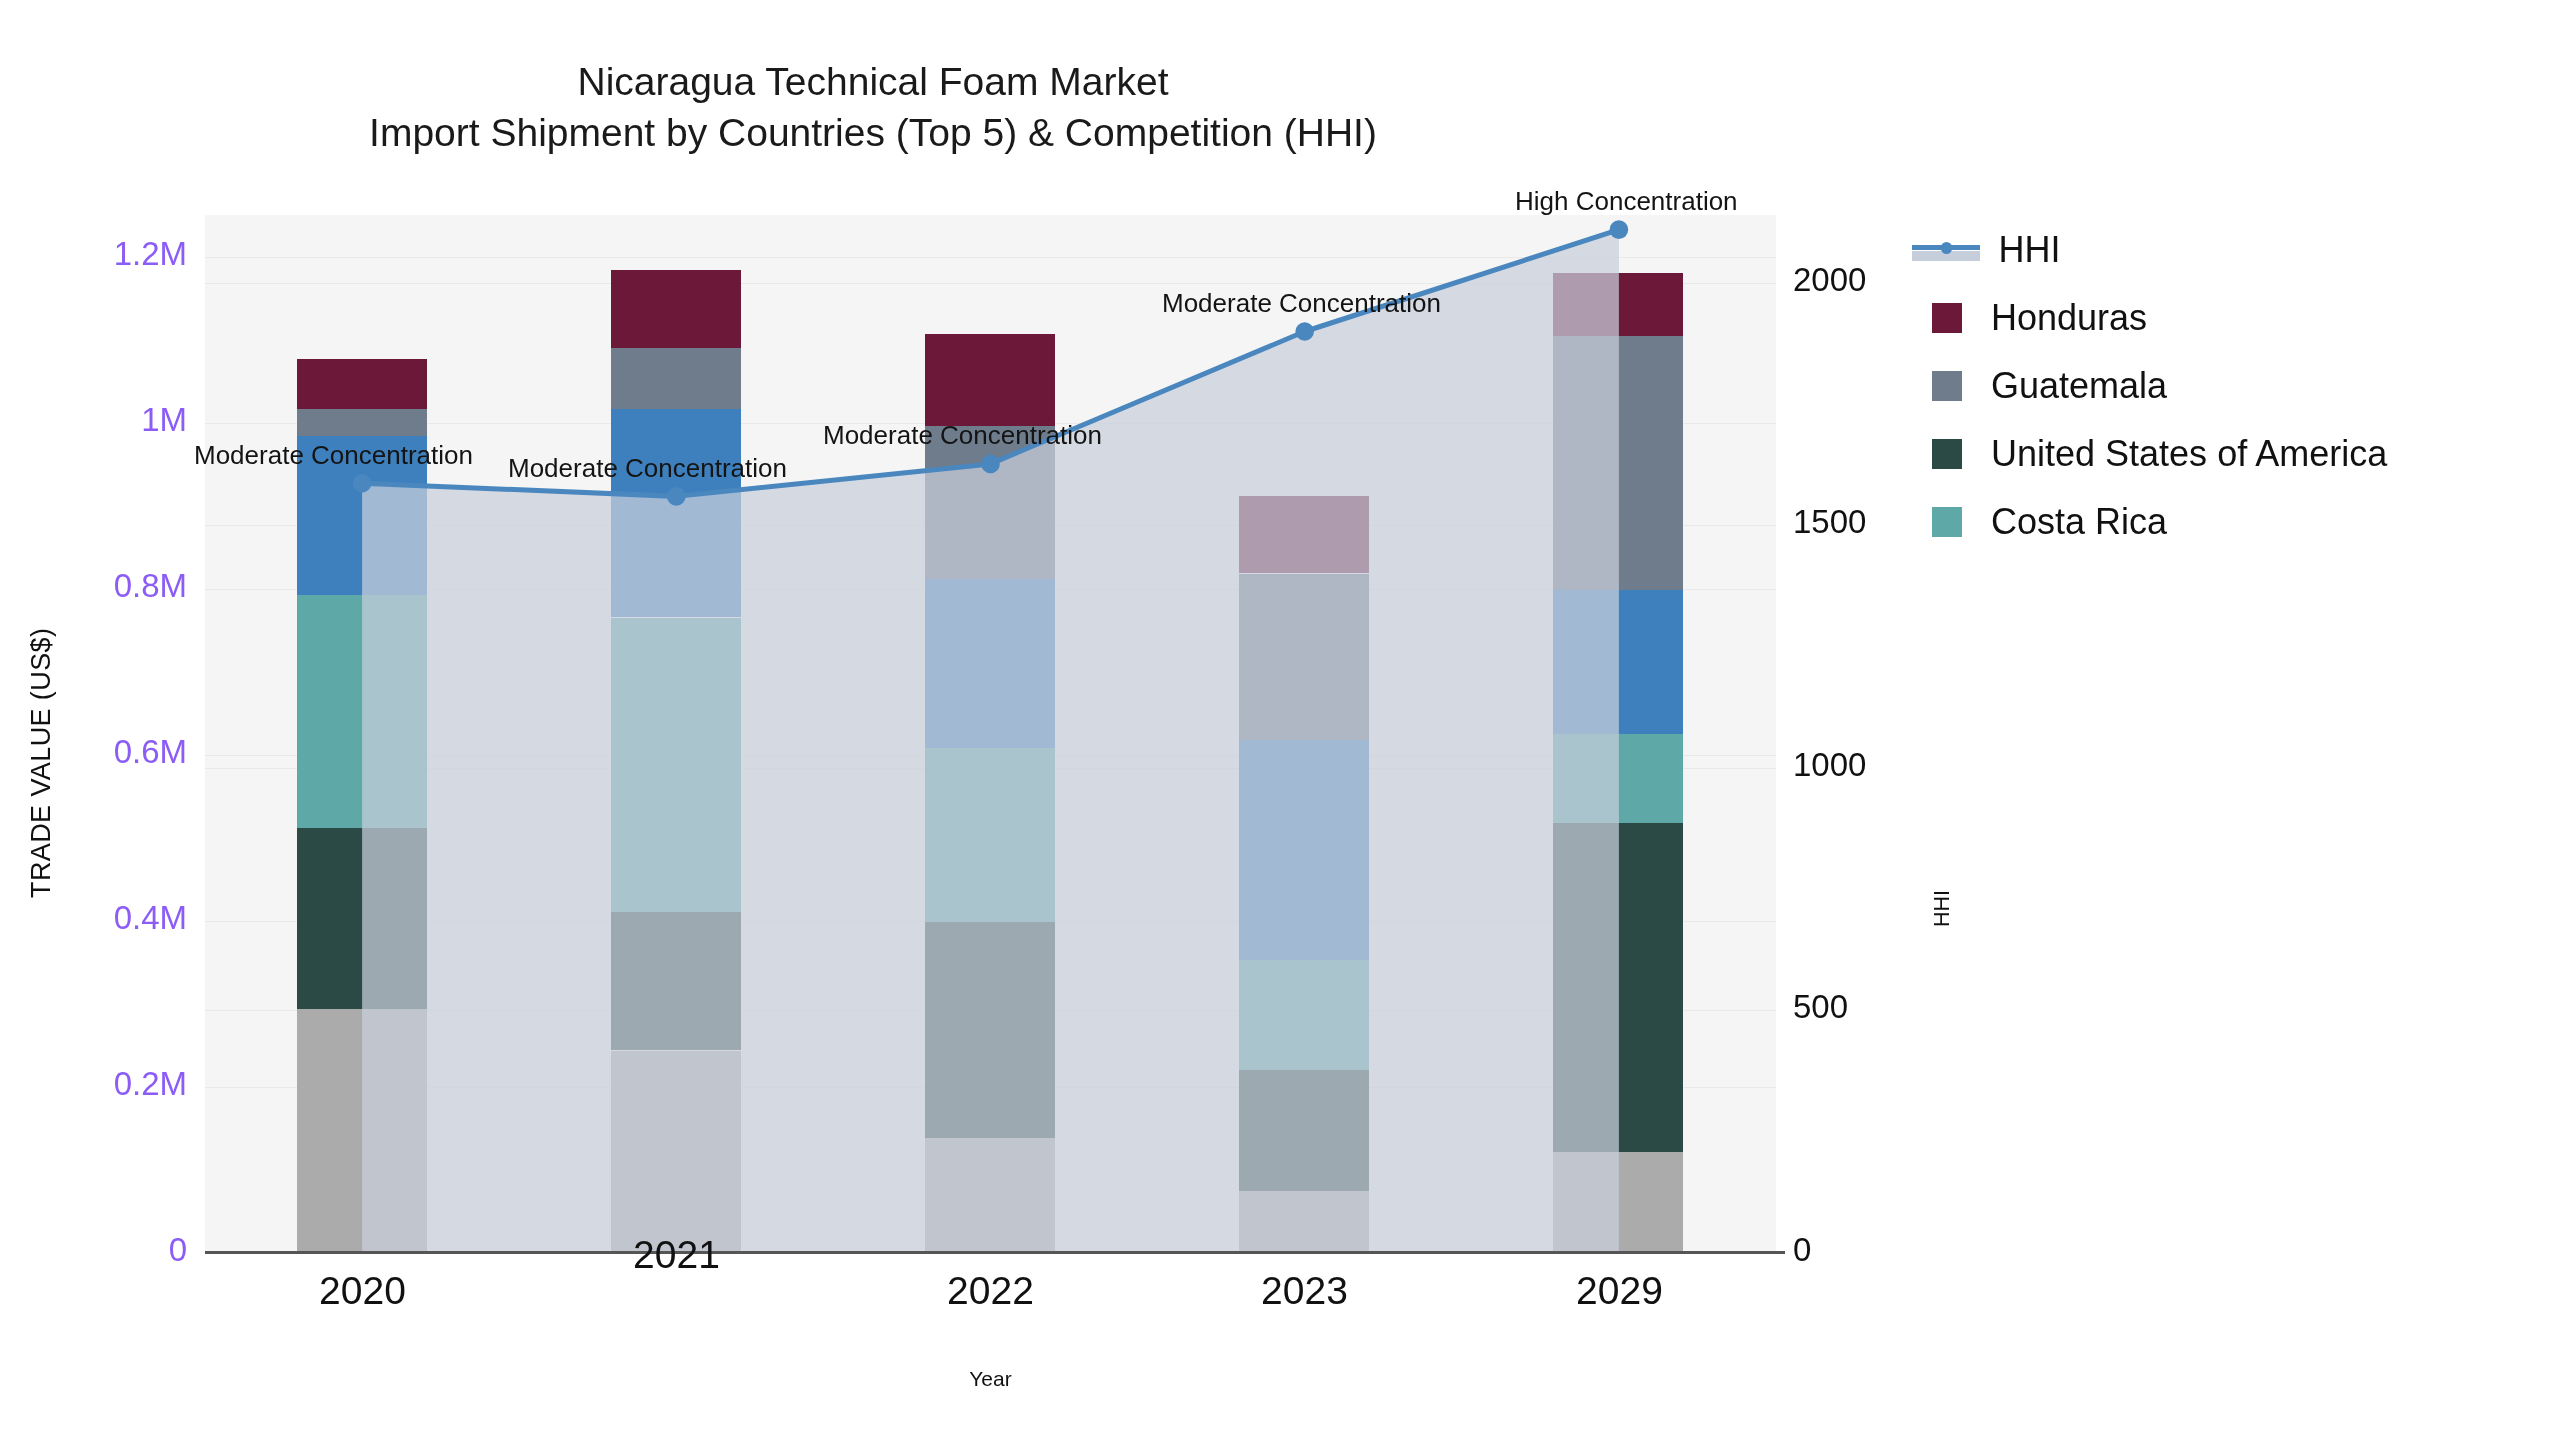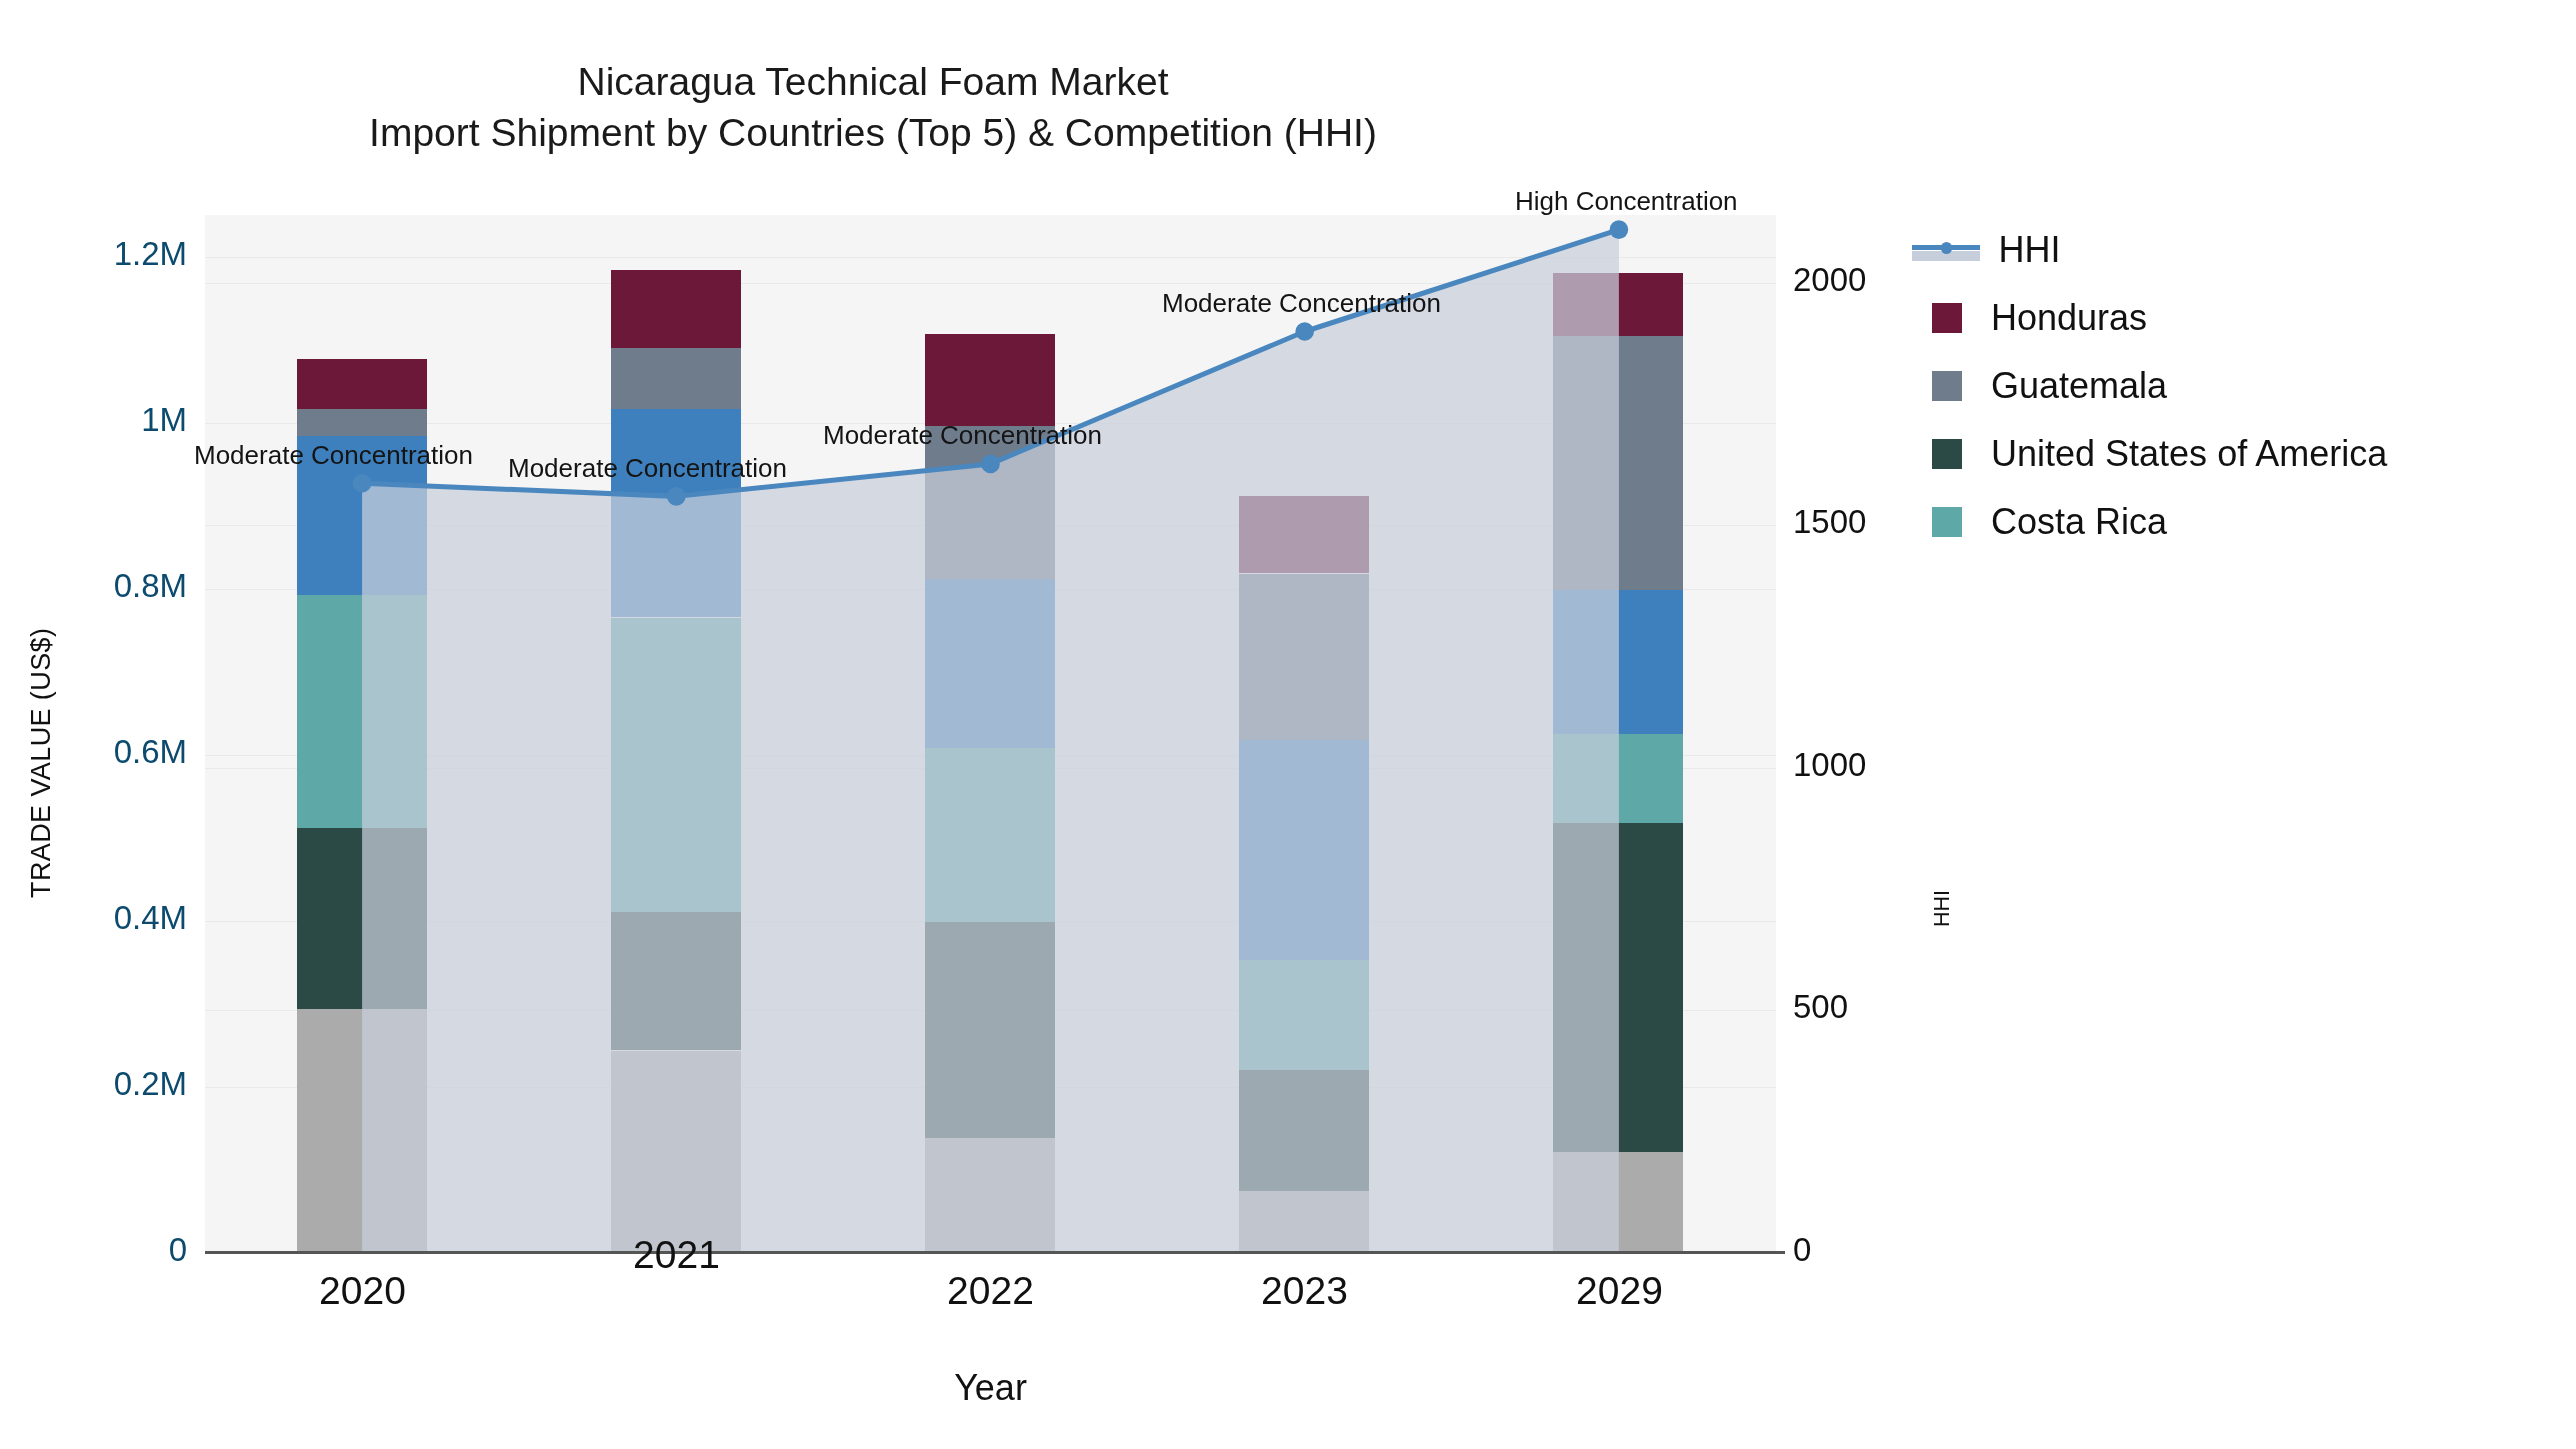--- a/index.html
+++ b/index.html
@@ -8,29 +8,29 @@
 
   .title{position:absolute;left:0;top:56px;width:2576px;text-align:center;}
   .title-line{font-size:39px;color:#1a1a1a;line-height:1.32;white-space:pre;}
   .title-line.l1{margin-left:-830px;}
   .title-line.l2{margin-left:-830px;}
 
   
   #plot{position:absolute;left:205px;top:215px;width:1571px;height:1038px;background:#f5f5f5;}
   .gridline{position:absolute;left:0;width:100%;height:1.4px;background:#e9e9e9;}
   .axis-bottom{position:absolute;left:205px;top:1251px;width:1580px;height:2.9px;background:#555;}
-  .ylab-left{position:absolute;text-align:right;font-size:33px;color:#0c4a6e;white-space:nowrap;}
+  .ylab-left{position:absolute;text-align:right;font-size:33px;color:#8b5cf6;white-space:nowrap;}
   .ylab-right{position:absolute;text-align:left;font-size:33px;color:#111;white-space:nowrap;}
   .xlab{position:absolute;font-size:39px;color:#111;text-align:center;white-space:nowrap;}
 
   .axis-title-y{position:absolute;font-size:27px;color:#111;letter-spacing:0.4px;
      transform-origin:left top;transform:rotate(-90deg);white-space:nowrap;}
   .axis-title-y2{position:absolute;font-size:21.5px;color:#111;
      transform-origin:left top;transform:rotate(-90deg);white-space:nowrap;}
-  .axis-title-x{position:absolute;font-size:36px;color:#111;text-align:center;white-space:nowrap;}
+  .axis-title-x{position:absolute;font-size:21px;color:#111;text-align:center;white-space:nowrap;}
 
   .bar-seg{position:absolute;}
   .annot{position:absolute;font-size:26px;color:#141414;white-space:nowrap;}
 
   
   #legend{position:absolute;left:1932px;top:233px;width:630px;}
   .leg-row{display:flex;align-items:center;height:34px;margin-bottom:34px;}
   .leg-swatch{width:30px;height:30px;margin-right:29px;flex:0 0 auto;}
   .leg-line{width:68px;height:30px;position:relative;margin-right:0px;flex:0 0 auto;
             margin-left:-20px;}

